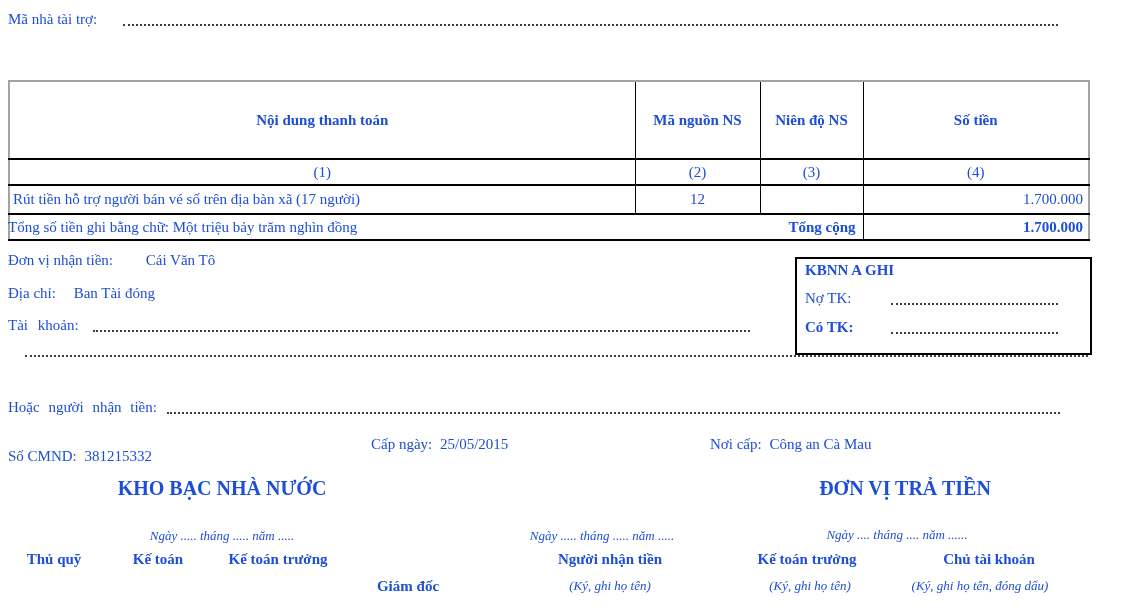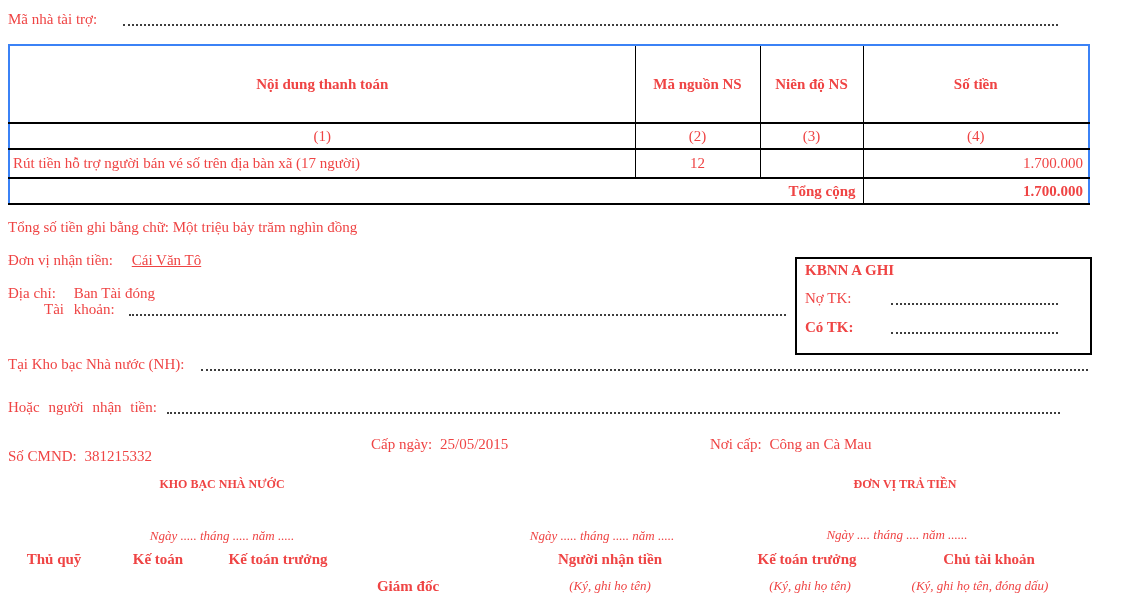--- a/index.html
+++ b/index.html
@@ -1,34 +1,34 @@
 <!DOCTYPE html>
 <html><head>
 <meta charset="utf-8">
 <style>
   html,body { margin:0; padding:0; background:#fff; }
   .page {
     position:relative; width:1129px; height:615px; background:#fff;
-    font-family:"Liberation Serif", serif; font-size:15px; color:#ef4444;
+    font-family:"Liberation Serif", serif; font-size:15px; color:#1d4ed8;
     overflow:hidden;
   }
   .abs { position:absolute; }
   .line { display:flex; align-items:flex-end; line-height:1.25; }
   .dots { flex:1; height:0; border-bottom:2px dotted #3d3d3d; margin-bottom:3px; }
   .b { font-weight:bold; }
   .i { font-style:italic; }
   .cx { transform:translateX(-50%); white-space:nowrap; }
   .nowrap { white-space:nowrap; }
 
-  table.voucher { border-collapse:collapse; table-layout:fixed; width:1080px; background:#fff; border:2px solid #3b82f6; }
+  table.voucher { border-collapse:collapse; table-layout:fixed; width:1080px; background:#fff; border:2px solid #a3a3a3;margin-top:36px; }
   table.voucher td { border:1px solid #000; border-bottom-width:2px; padding:0 3px; overflow:hidden; }
   table.voucher td.c { text-align:center; }
   table.voucher td.r { text-align:right; }
   .kbnn-box { border:2px solid #000; background:#fff; }
-  .sig-title { font-size:12px; }
+  .sig-title { font-size:20px; }
   .date-line, .sign-note { font-size:13px; }
 </style>
 </head>
 <body>
 
 <div class="page">
 
   <div class="abs line" style="left:8px; top:10px; width:1050px;">
     <span class="nowrap">Mã nhà tài trợ:</span>
     <span class="dots" style="margin-left:26px;"></span>
@@ -67,35 +67,34 @@
     </tbody>
   </table>
 
   <div class="abs nowrap" style="left:8px; top:219px;">
     <span>Tổng số tiền ghi bằng chữ:</span>
     <span style="">Một triệu bảy trăm nghìn đồng</span>
   </div>
 
   <div class="abs nowrap" style="left:8px; top:252px;">
     <span>Đơn vị nhận tiền:</span>
-    <span style="margin-left:15px;text-decoration:underline;">Cái Văn Tô</span>
+    <span style="margin-left:29px;">Cái Văn Tô</span>
   </div>
 
   <div class="abs nowrap" style="left:8px; top:285px;">
     <span>Địa chỉ:</span>
     <span style="margin-left:14px;">Ban Tài đóng</span>
   </div>
 
-  <div class="abs line" style="left:8px; top:300px; width:742px;margin-left:36px;">
+  <div class="abs line" style="left:8px; top:316px; width:742px;">
     <span class="nowrap" style="word-spacing:6px;">Tài khoản:</span>
     <span class="dots" style="margin-left:14px;"></span>
   </div>
 
   <div class="abs line" style="left:8px; top:355px; width:1080px;">
-    <span class="nowrap">Tại Kho bạc Nhà nước (NH):</span>
     <span class="dots" style="margin-left:17px;"></span>
   </div>
 
   <div class="abs line" style="left:8px; top:398px; width:1052px;">
     <span class="nowrap" style="word-spacing:5px;">Hoặc người nhận tiền:</span>
     <span class="dots" style="margin-left:10px;"></span>
   </div>
 
   <div class="abs nowrap" style="left:8px; top:436px;margin-top:12px;">
     <span>Số CMND:</span>

